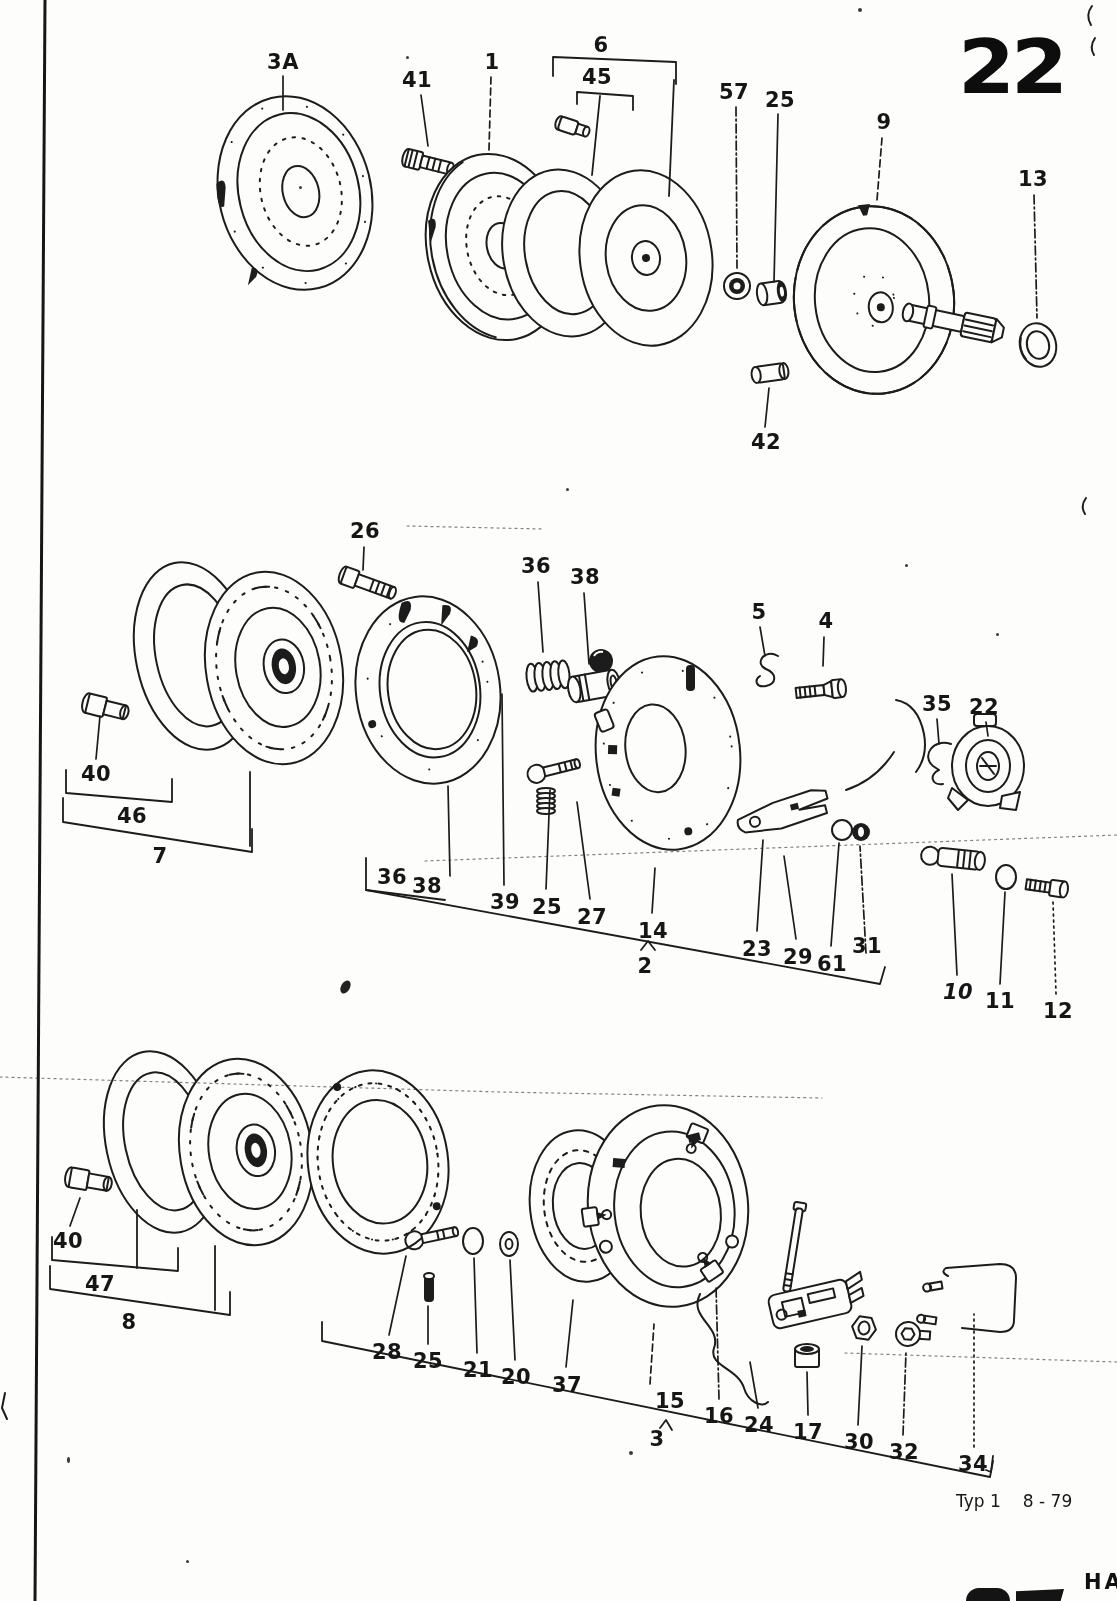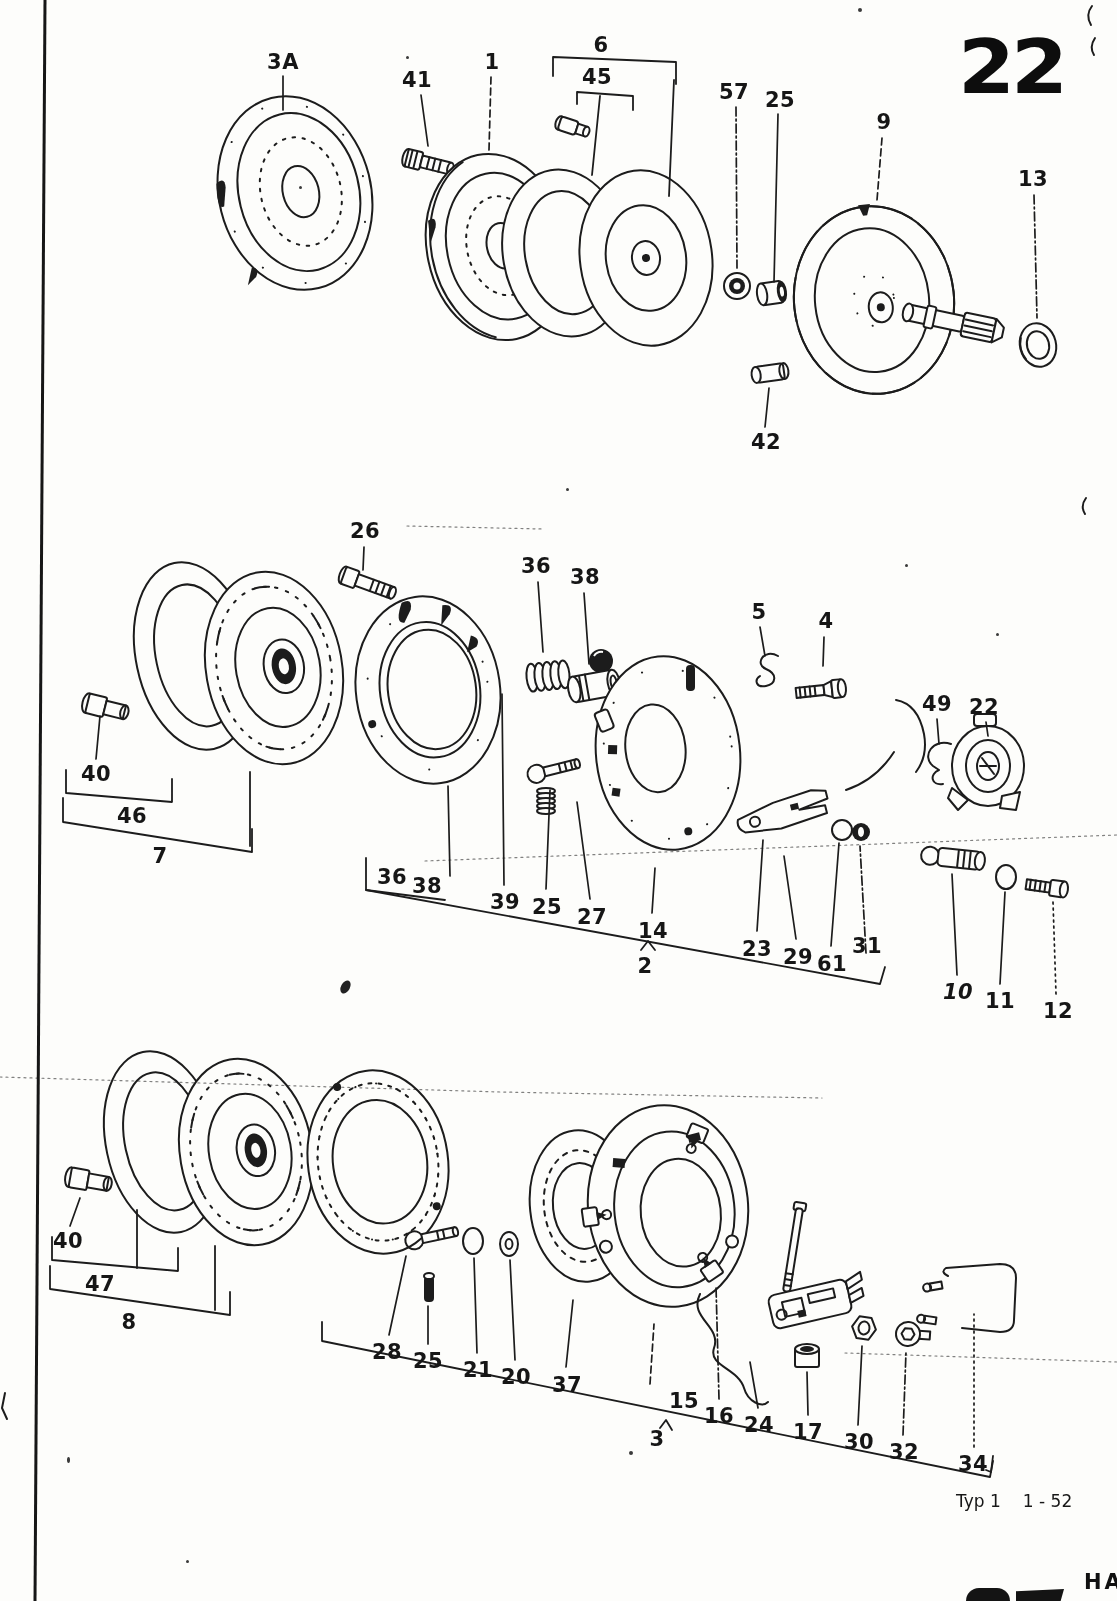--- a/index.html
+++ b/index.html
@@ -513,21 +513,21 @@
         <polyline points="425,861 1117,835" fill="none" stroke="#1c1c1c" stroke-width="1.2" stroke-linecap="round" stroke-linejoin="round" stroke-dasharray="2 4" opacity="0.55"></polyline>
         <polyline points="0,1077 500,1092 822,1098" fill="none" stroke="#1c1c1c" stroke-width="1.2" stroke-linecap="round" stroke-linejoin="round" stroke-dasharray="2 4" opacity="0.55"></polyline>
         <polyline points="845,1353 1117,1362" fill="none" stroke="#1c1c1c" stroke-width="1.2" stroke-linecap="round" stroke-linejoin="round" stroke-dasharray="2 4" opacity="0.55"></polyline>
         <polyline points="407,526 543,529" fill="none" stroke="#1c1c1c" stroke-width="1.2" stroke-linecap="round" stroke-linejoin="round" stroke-dasharray="2 4" opacity="0.55"></polyline>
       </g>
 </svg>
 
 <div id="page-number">22</div>
 
 <div id="footer-note">
-  <span>Typ 1</span><span class="gap"></span><span>1 - 52</span>
+  <span>Typ 1</span><span class="gap"></span><span>8 - 79</span>
 </div>
 
 <div id="corner-text">HA</div>
 
 <div class="blob" style="left:966px;top:1588px;width:44px;height:13px;border-radius:14px 14px 0 0;"></div>
 <div class="blob" style="left:1016px;top:1589px;width:48px;height:12px;clip-path:polygon(0 18%,100% 0,93% 100%,0 100%);"></div>
 
 <div class="speck" style="left:299px;top:186px;width:3px;height:3px;"></div>
 <div class="speck" style="left:406px;top:56px;width:3px;height:3px;"></div>
 <div class="speck" style="left:858px;top:8px;width:4px;height:4px;"></div>
@@ -548,21 +548,21 @@
       <span class="callout" style="left: 734px; top: 92px;">57</span>
       <span class="callout" style="left: 780px; top: 100px;">25</span>
       <span class="callout" style="left: 884px; top: 122px;">9</span>
       <span class="callout" style="left: 1033px; top: 179px;">13</span>
       <span class="callout" style="left: 766px; top: 442px;">42</span>
       <span class="callout" style="left: 365px; top: 531px;">26</span>
       <span class="callout" style="left: 536px; top: 566px;">36</span>
       <span class="callout" style="left: 585px; top: 577px;">38</span>
       <span class="callout" style="left: 759px; top: 612px;">5</span>
       <span class="callout" style="left: 826px; top: 621px;">4</span>
-      <span class="callout" style="left: 937px; top: 704px;">49</span>
+      <span class="callout" style="left: 937px; top: 704px;">35</span>
       <span class="callout" style="left: 984px; top: 707px;">22</span>
       <span class="callout" style="left: 96px; top: 774px;">40</span>
       <span class="callout" style="left: 132px; top: 816px;">46</span>
       <span class="callout" style="left: 160px; top: 856px;">7</span>
       <span class="callout" style="left: 392px; top: 877px;">36</span>
       <span class="callout" style="left: 427px; top: 886px;">38</span>
       <span class="callout" style="left: 505px; top: 902px;">39</span>
       <span class="callout" style="left: 547px; top: 907px;">25</span>
       <span class="callout" style="left: 592px; top: 917px;">27</span>
       <span class="callout" style="left: 653px; top: 931px;">14</span>
@@ -575,21 +575,21 @@
       <span class="callout" style="left: 1000px; top: 1001px;">11</span>
       <span class="callout" style="left: 1058px; top: 1011px;">12</span>
       <span class="callout" style="left: 68px; top: 1241px;">40</span>
       <span class="callout" style="left: 100px; top: 1284px; text-align: right;">47</span>
       <span class="callout" style="left: 129px; top: 1322px;">8</span>
       <span class="callout" style="left: 387px; top: 1352px;">28</span>
       <span class="callout" style="left: 428px; top: 1361px;">25</span>
       <span class="callout" style="left: 478px; top: 1370px;">21</span>
       <span class="callout" style="left: 516px; top: 1377px;">20</span>
       <span class="callout" style="left: 567px; top: 1385px;">37</span>
-      <span class="callout" style="left: 684px; top: 1401px;">15</span>
+      <span class="callout" style="left: 670px; top: 1401px;">15</span>
       <span class="callout" style="left: 657px; top: 1439px;">3</span>
       <span class="callout" style="left: 719px; top: 1416px;">16</span>
       <span class="callout" style="left: 759px; top: 1425px;">24</span>
       <span class="callout" style="left: 808px; top: 1432px;">17</span>
       <span class="callout" style="left: 859px; top: 1442px;">30</span>
       <span class="callout" style="left: 904px; top: 1452px;">32</span>
       <span class="callout" style="left: 973px; top: 1464px;">34</span>
     </div>
 </div>
 

